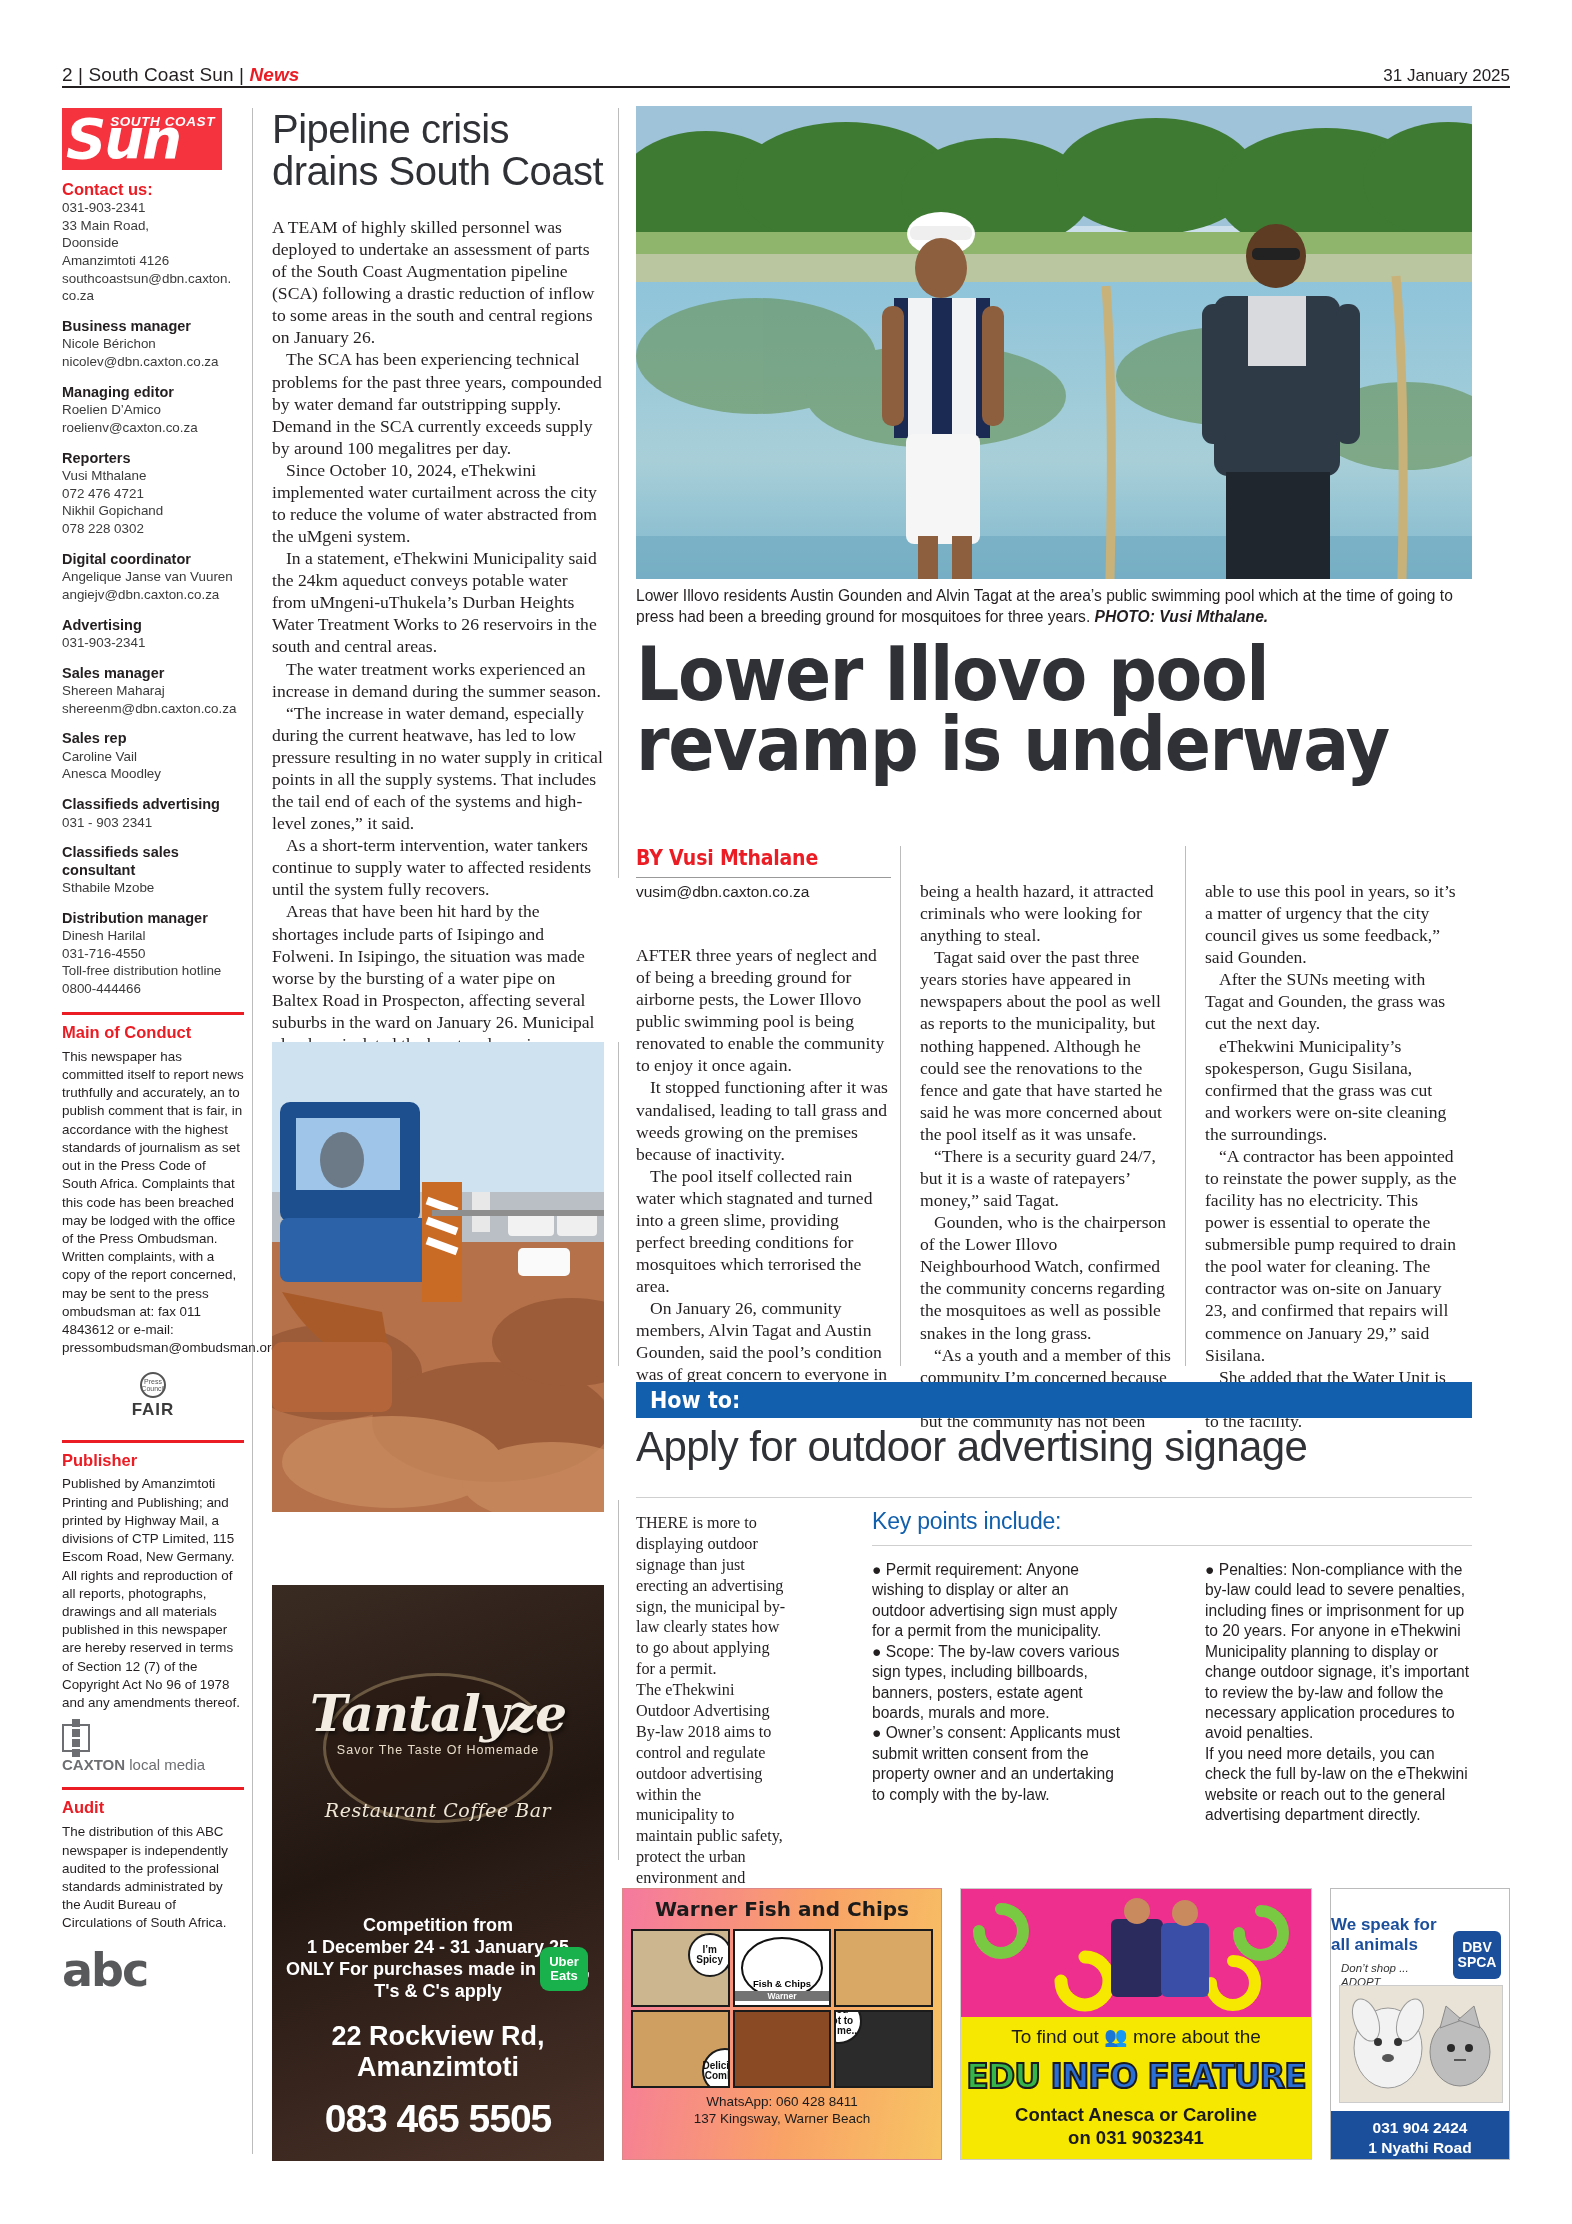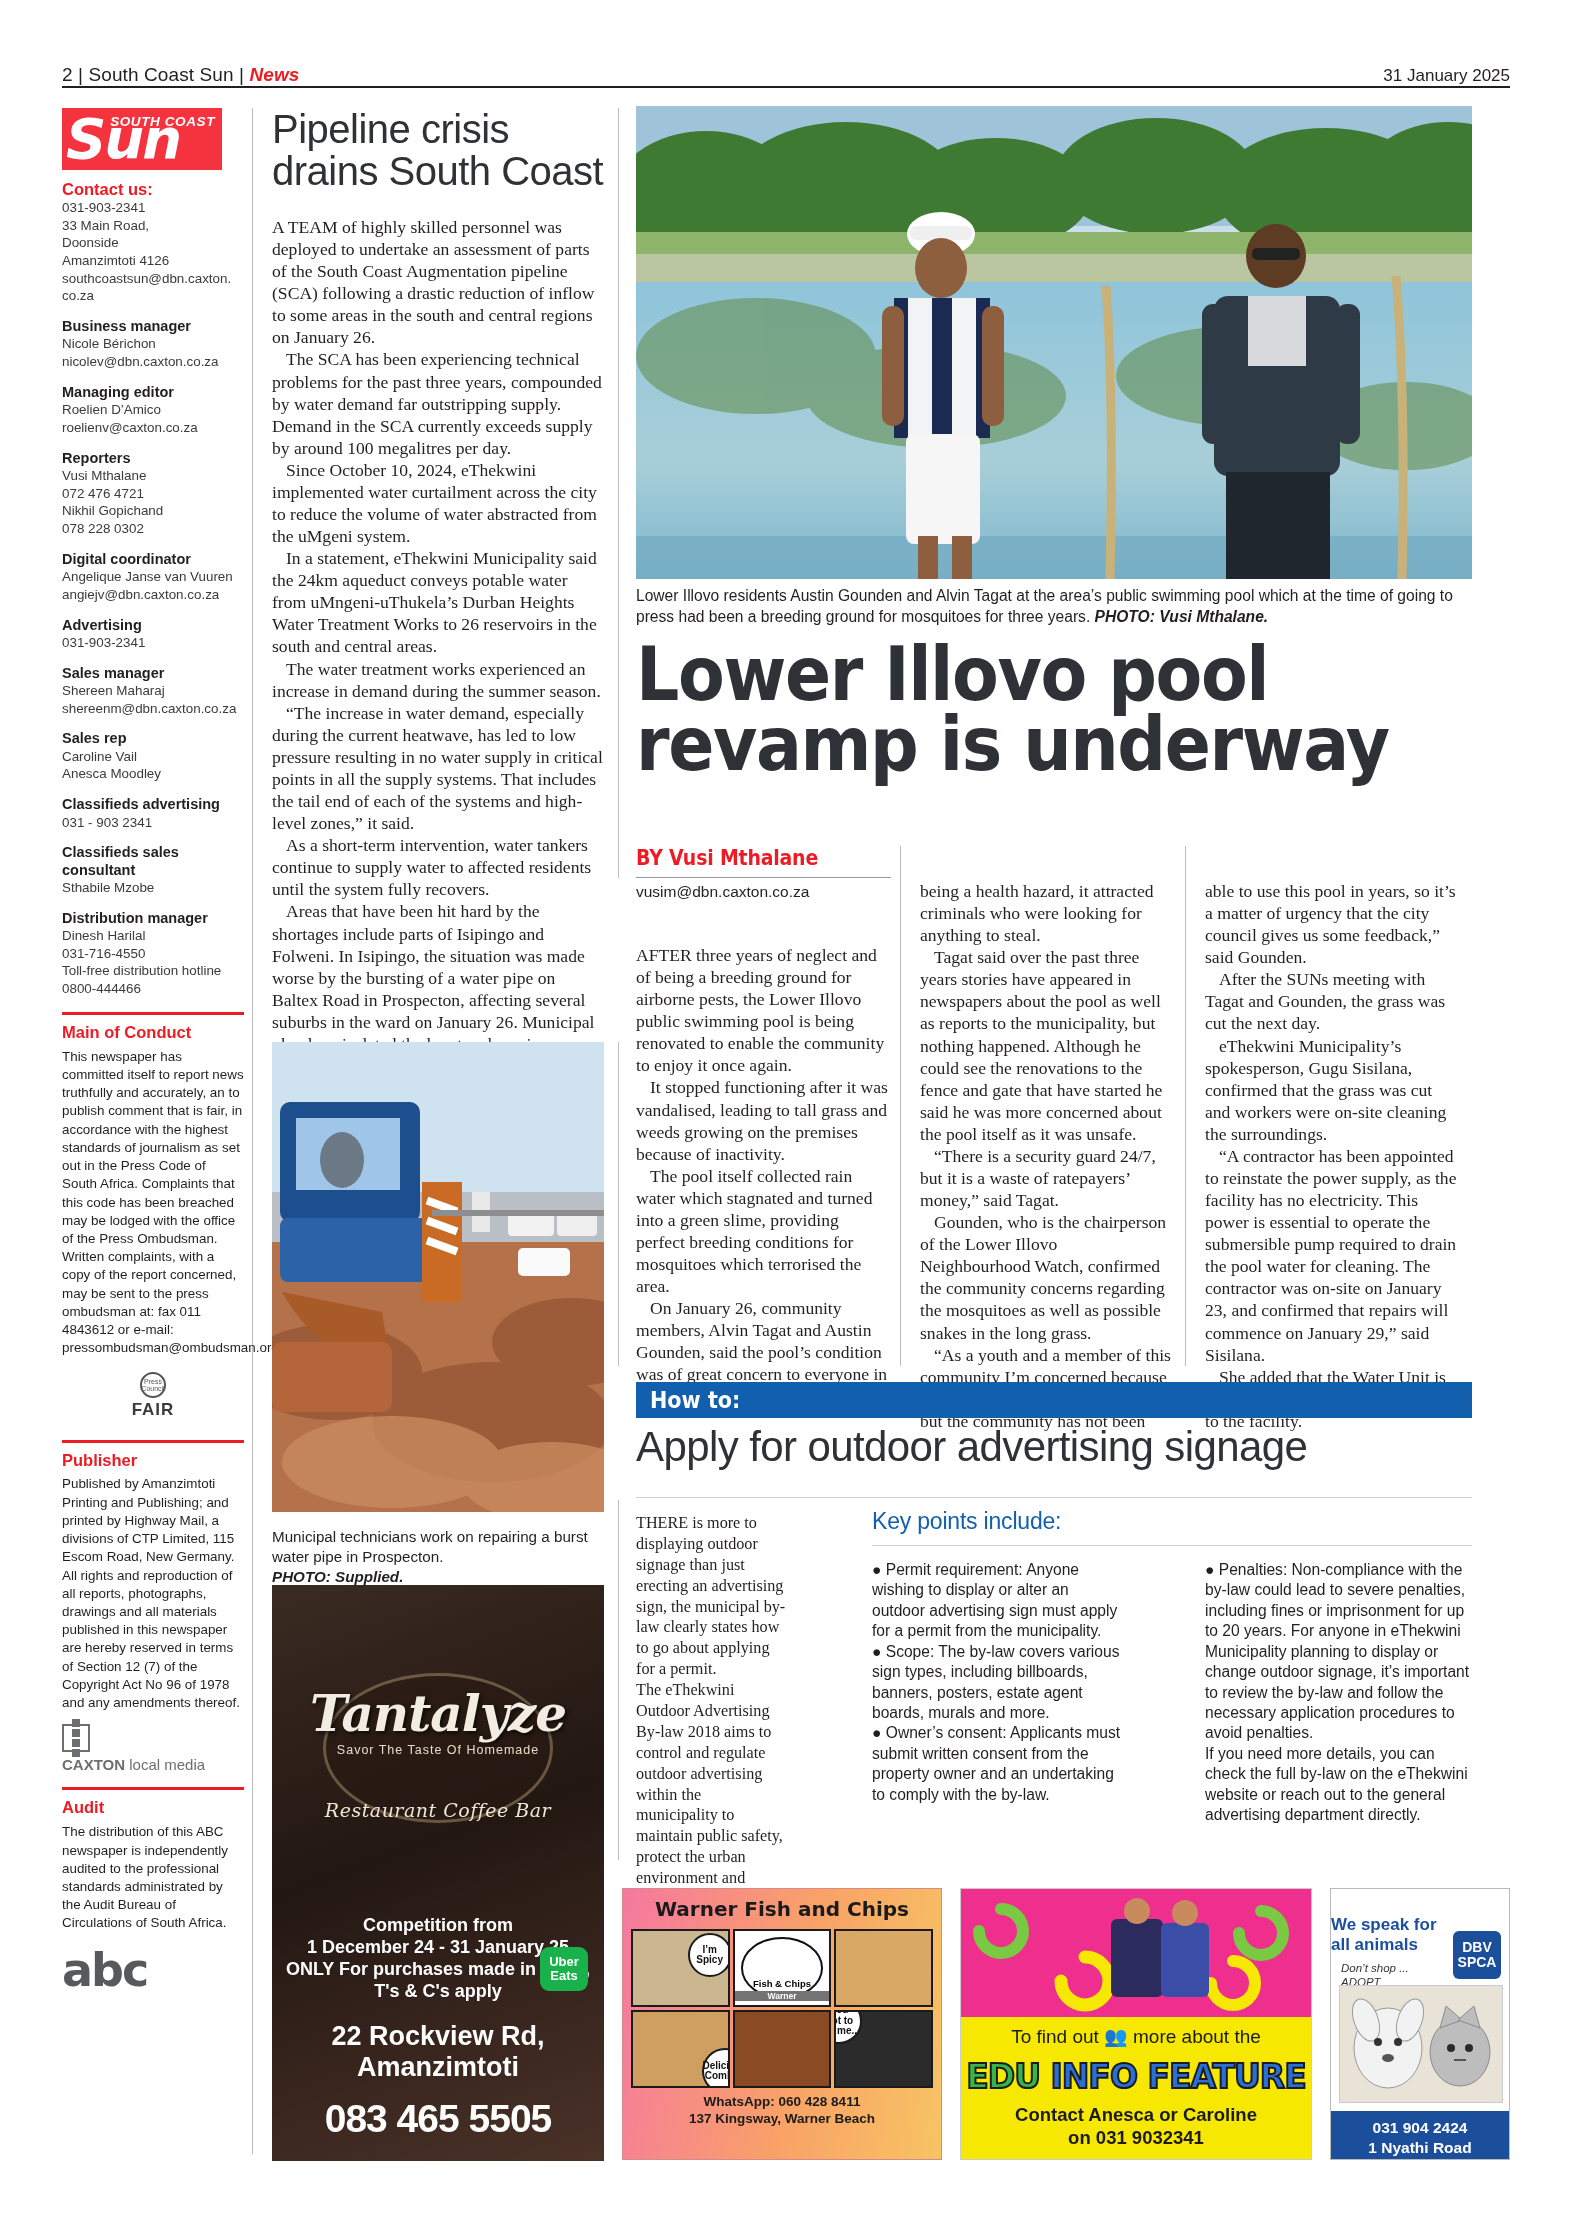--- a/index.html
+++ b/index.html
@@ -168,21 +168,21 @@
         display:flex;flex-direction:column;justify-content:center;line-height:1.05;}
 
   .adWarner{ left:622px; top:1888px; width:320px; height:272px;
              background:linear-gradient(100deg,#f5799f 0%,#f9a267 55%,#f7c463 100%);
              border:1px solid #d88; }
   .adWarner .t{ text-align:center;font-weight:bold;font-size:20px;color:#1b1b1b;margin-top:8px;
                 font-family:"DejaVu Sans",sans-serif;}
   .adWarner .grid{display:grid;grid-template-columns:repeat(3,1fr);gap:3px;
                   margin:8px 8px 0 8px;}
   .adWarner .cell{height:78px;border:2px solid #1b1b1b;background:#cdbba4;position:relative;overflow:hidden;}
-  .adWarner .foot{text-align:center;font-weight:bold;font-size:13.5px;color:#1b1b1b;
+  .adWarner .foot{text-align:center;font-weight:normal;font-size:13.5px;color:#1b1b1b;
                   line-height:1.25;margin-top:6px;}
   .bub{position:absolute;background:#fff;border:2px solid #1b1b1b;border-radius:50%;
        font-size:10px;font-weight:bold;text-align:center;display:flex;align-items:center;
        justify-content:center;line-height:1.05;color:#111;}
 
   .adEdu{ left:960px; top:1888px; width:352px; height:272px; background:#f6e800; border:1px solid #ccc;}
   .adEdu .pink{position:absolute;left:0;top:0;width:100%;height:128px;background:#ef2f8e;}
   .adEdu .find{position:absolute;left:0;right:0;top:136px;text-align:center;font-size:19px;color:#1b1b1b;}
   .adEdu .edu{position:absolute;left:0;right:0;top:168px;text-align:center;font-size:33px;font-weight:bold;
               font-family:"DejaVu Sans",sans-serif;letter-spacing:-1px;}
@@ -431,21 +431,20 @@
         </g>
       <path d="M10 250 q40 70 110 80 l-10-60 z" fill="#a85b28"></path>
       <rect x="0" y="300" width="120" height="70" rx="10" fill="#b4653a"></rect>
       <rect x="200" y="150" width="18" height="40" fill="#e8e8e8"></rect>
       <rect x="236" y="168" width="46" height="26" rx="4" fill="#f2f2f2"></rect>
       <rect x="285" y="170" width="40" height="24" rx="4" fill="#efefef"></rect>
       <rect x="246" y="206" width="52" height="28" rx="5" fill="#fafafa"></rect>
       <rect x="160" y="168" width="172" height="6" fill="#8e8e8e"></rect>
     </svg>
   </div>
-  <div class="cap2"><span>Municipal technicians work on repairing a burst water pipe in Prospecton. </span><br><i>PHOTO: Supplied.</i></div>
 
   <div class="howband">
     <span>How to:</span>
   </div>
   <div class="howtitle">Apply for outdoor advertising signage</div>
   <div class="howrule"></div>
   <div class="keyhead">Key points include:</div>
   <div class="keyrule"></div>
 
   <div class="howcol" id="hc0" style="left:636px; top:1513px; width:150px;">

